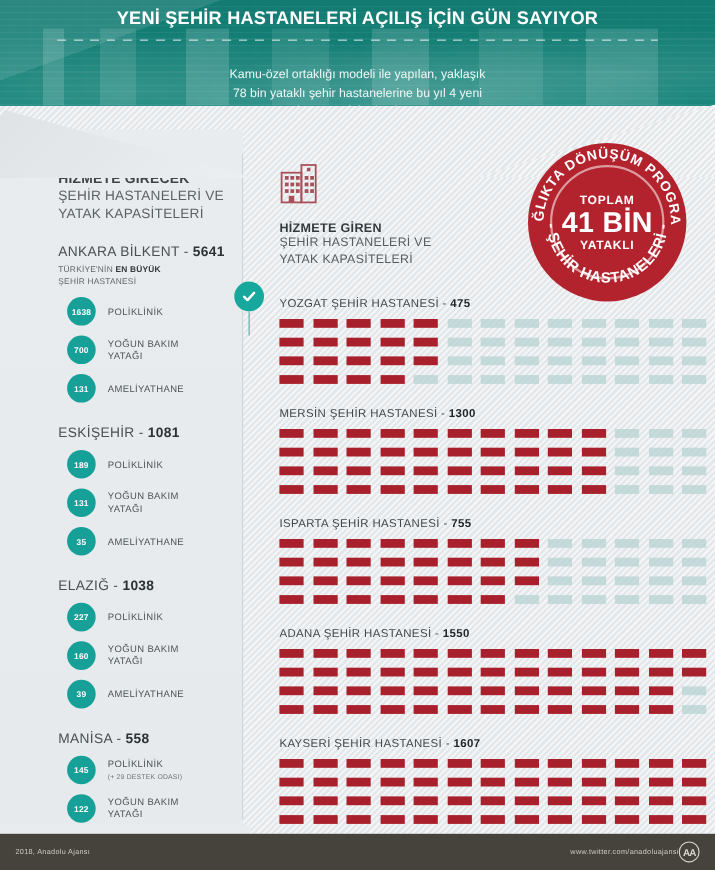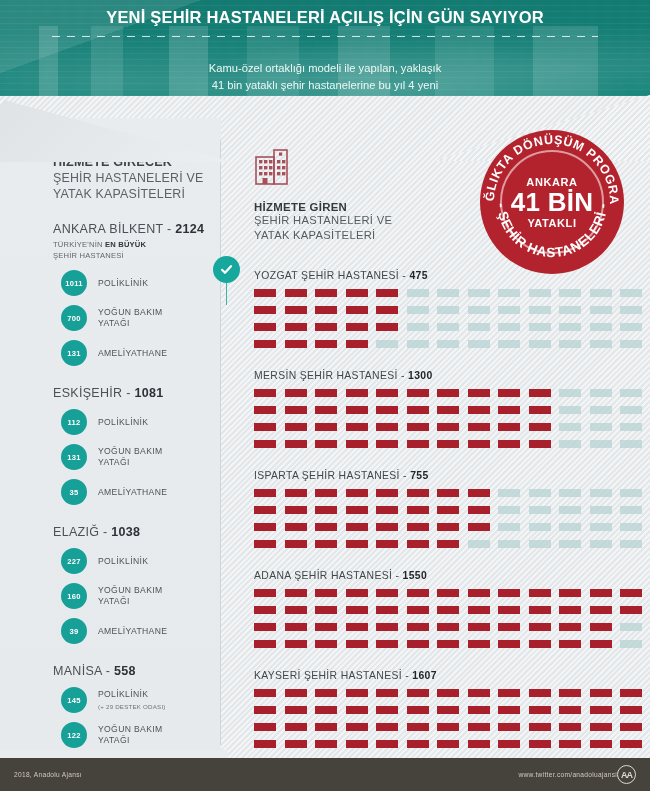--- a/index.html
+++ b/index.html
@@ -165,56 +165,56 @@
 <body>
 
 <div id="page">
 
   <div class="header">
     <div class="hdr-city"></div>
     <div class="hdr-title">YENİ ŞEHİR HASTANELERİ AÇILIŞ İÇİN GÜN SAYIYOR</div>
     <div class="hdr-rule"></div>
     <div class="hdr-sub">
       <div>Kamu-özel ortaklığı modeli ile yapılan, yaklaşık</div>
-      <div>41 bin yataklı şehir hastanelerine bu yıl 4 yeni</div>
+      <div>78 bin yataklı şehir hastanelerine bu yıl 4 yeni</div>
       <div>hastane daha katılıyor</div>
     </div>
   </div>
   <div class="wedge-right"></div>
   <div class="wedge-left2"></div>
 
   <div class="left-panel">
     <div class="lp-inner">
       <div class="lp-head">
         <div class="b">BU YIL</div>
         <div class="b">HİZMETE GİRECEK</div>
         <div class="n">ŞEHİR HASTANELERİ VE</div>
         <div class="n">YATAK KAPASİTELERİ</div>
       </div>
       <div id="city-list">
           <div class="city-block">
-            <div class="city-title"><span>ANKARA BİLKENT</span><span> - </span><b>2124</b></div>
+            <div class="city-title"><span>ANKARA BİLKENT</span><span> - </span><b>5641</b></div>
             <div class="city-note"><span>TÜRKİYE'NİN </span><b>EN BÜYÜK</b><br><span>ŞEHİR HASTANESİ</span></div>
             <div class="stat-row">
-              <div class="bubble">1011</div>
+              <div class="bubble">1638</div>
               <div class="stat-label">POLİKLİNİK</div>
             </div>
             <div class="stat-row">
               <div class="bubble">700</div>
               <div class="stat-label">YOĞUN BAKIM<br>YATAĞI</div>
             </div>
             <div class="stat-row">
               <div class="bubble">131</div>
               <div class="stat-label">AMELİYATHANE</div>
             </div>
           </div>
           <div class="city-block">
             <div class="city-title"><span>ESKİŞEHİR</span><span> - </span><b>1081</b></div>
             <div class="stat-row">
-              <div class="bubble">112</div>
+              <div class="bubble">189</div>
               <div class="stat-label">POLİKLİNİK</div>
             </div>
             <div class="stat-row">
               <div class="bubble">131</div>
               <div class="stat-label">YOĞUN BAKIM<br>YATAĞI</div>
             </div>
             <div class="stat-row">
               <div class="bubble">35</div>
               <div class="stat-label">AMELİYATHANE</div>
             </div>
@@ -257,21 +257,21 @@
       </defs>
       <circle cx="74" cy="74" r="72" fill="#b3232e"></circle>
       <text font-family="Liberation Sans, sans-serif" font-size="12.5" font-weight="bold" fill="#ffffff" letter-spacing="0.6">
         <textPath id="arcTopText" href="#arcTop" startOffset="50%" text-anchor="middle">- SAĞLIKTA DÖNÜŞÜM PROGRAMI -</textPath>
       </text>
       <text font-family="Liberation Sans, sans-serif" font-size="13.5" font-weight="bold" fill="#ffffff" letter-spacing="0.6">
         <textPath id="arcBotText" href="#arcBot" startOffset="50%" text-anchor="middle">- ŞEHİR HASTANELERİ -</textPath>
       </text>
     </svg>
     <div class="seal-core">
-      <div class="seal-top">ANKARA</div>
+      <div class="seal-top">TOPLAM</div>
       <div class="seal-big">41 BİN</div>
       <div class="seal-bot">YATAKLI</div>
     </div>
   </div>
 
   <div class="main">
     <div class="check-wrap">
       <div class="check-circle">
         <svg width="15" height="15" viewBox="0 0 15 15">
             <path d="M3 7.8 L6 10.8 L12 4.2" stroke="#fff" stroke-width="2.2" fill="none" stroke-linecap="round" stroke-linejoin="round"></path>

